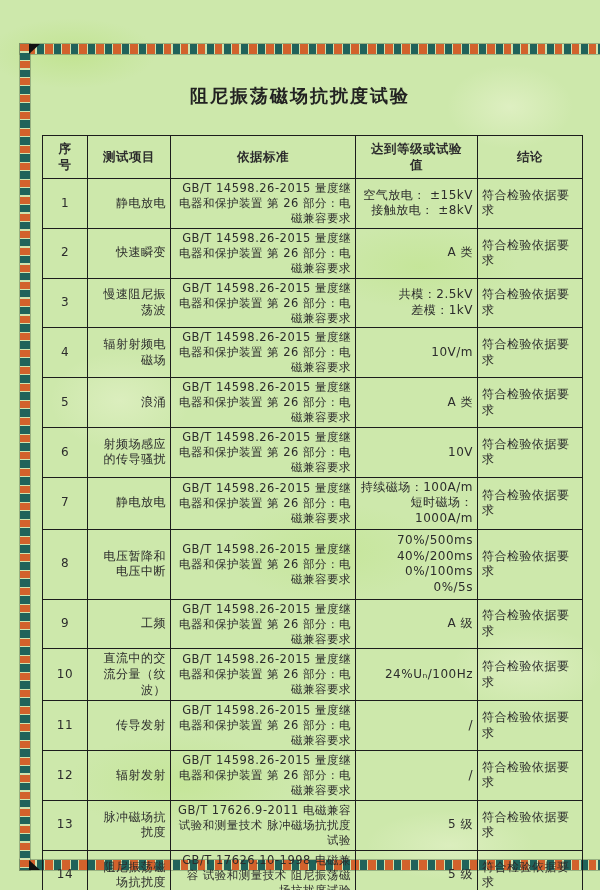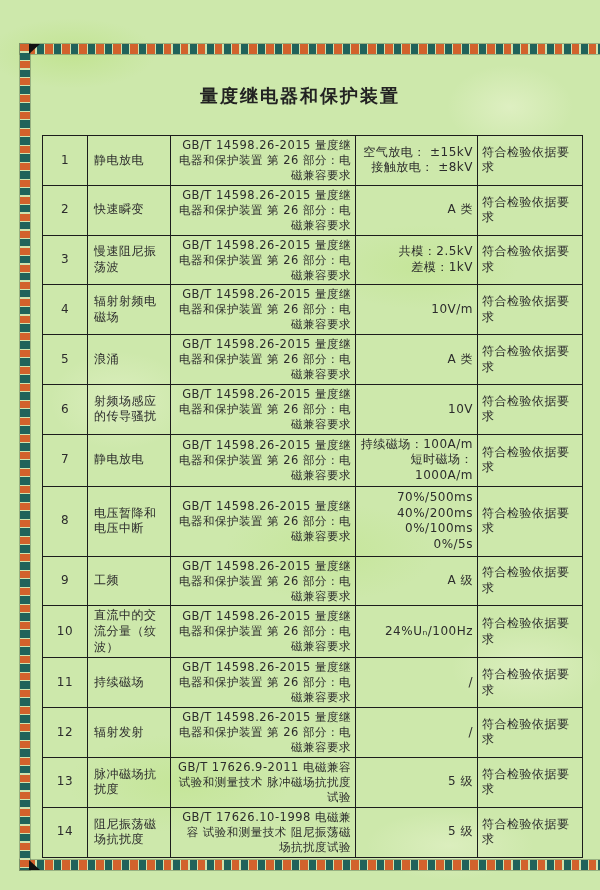--- a/index.html
+++ b/index.html
@@ -54,45 +54,52 @@
   table.report td,table.report th{
     border:1.4px solid #1c1c1c;
     vertical-align:middle;
     padding:2px 4px;
     line-height:1.3;
     font-weight:normal;
     letter-spacing:.5px;
   }
   table.report th{font-weight:bold;font-size:12.5px;padding:2px 12px;}
   .c-no{text-align:center;}
-  .c-item{text-align:left;padding-left:6px !important;}
+  .c-item{text-align:right;padding-left:6px !important;}
   .c-std{text-align:right;font-size:11.5px;padding-left:6px !important;letter-spacing:.2px;}
   .c-val{text-align:right;white-space:pre-line;line-height:1.25;}
   .c-con{text-align:left;letter-spacing:.5px;}
 </style>
 </head>
 <body>
 
 <div class="frame-h frame-top"></div>
 <div class="frame-h frame-bottom"></div>
 <div class="frame-v"></div>
 <div class="corner corner-tl"></div>
 <div class="corner corner-bl"></div>
 
-<div class="title">量度继电器和保护装置</div>
+<div class="title">阻尼振荡磁场抗扰度试验</div>
 
 <table class="report">
   <colgroup>
     <col style="width:45px">
       <col style="width:83px">
       <col style="width:185px">
       <col style="width:122px">
       <col style="width:105px">
   </colgroup>
   <tbody>
+      <tr style="height:43px">
+    <th>序号</th>
+    <th>测试项目</th>
+    <th>依据标准</th>
+    <th>达到等级或试验值</th>
+    <th>结论</th>
+  </tr>
   <tr style="height:44px">
     <td class="c-no">1</td>
     <td class="c-item">静电放电</td>
     <td class="c-std">GB/T 14598.26-2015 量度继电器和保护装置 第 26 部分：电磁兼容要求</td>
     <td class="c-val">空气放电： ±15kV
 接触放电： ±8kV</td>
     <td class="c-con">符合检验依据要求</td>
   </tr>
   <tr style="height:43px">
     <td class="c-no">2</td>
@@ -157,21 +164,21 @@
   </tr>
   <tr style="height:44px">
     <td class="c-no">10</td>
     <td class="c-item">直流中的交流分量（纹波）</td>
     <td class="c-std">GB/T 14598.26-2015 量度继电器和保护装置 第 26 部分：电磁兼容要求</td>
     <td class="c-val">24%Uₙ/100Hz</td>
     <td class="c-con">符合检验依据要求</td>
   </tr>
   <tr style="height:43px">
     <td class="c-no">11</td>
-    <td class="c-item">持续磁场</td>
+    <td class="c-item">传导发射</td>
     <td class="c-std">GB/T 14598.26-2015 量度继电器和保护装置 第 26 部分：电磁兼容要求</td>
     <td class="c-val">/</td>
     <td class="c-con">符合检验依据要求</td>
   </tr>
   <tr style="height:43px">
     <td class="c-no">12</td>
     <td class="c-item">辐射发射</td>
     <td class="c-std">GB/T 14598.26-2015 量度继电器和保护装置 第 26 部分：电磁兼容要求</td>
     <td class="c-val">/</td>
     <td class="c-con">符合检验依据要求</td>

